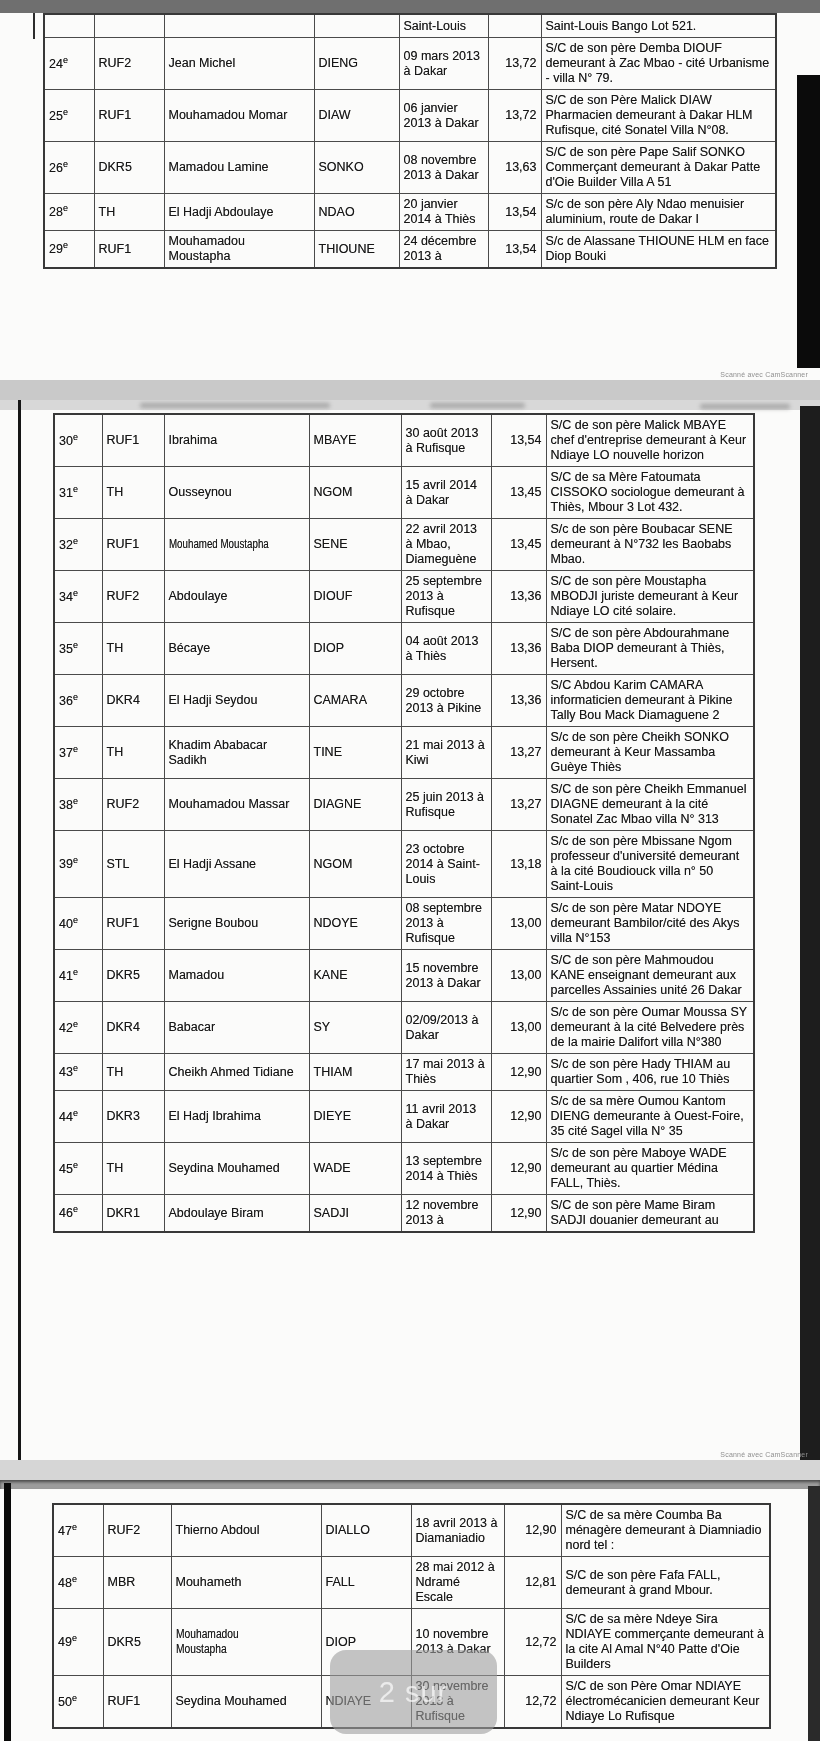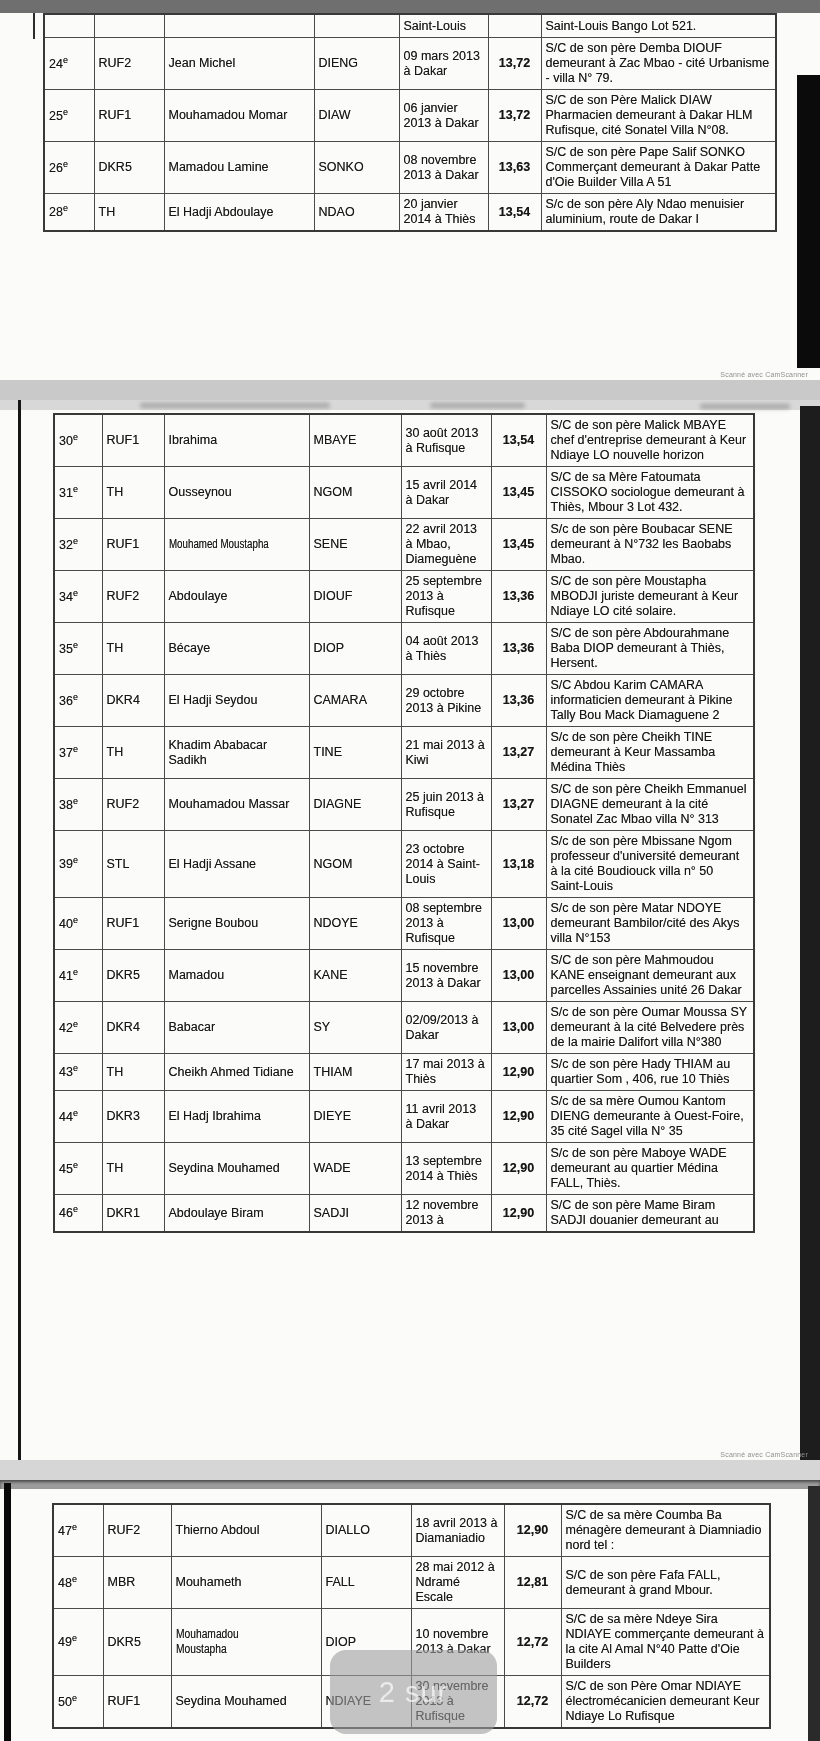--- a/index.html
+++ b/index.html
@@ -23,21 +23,21 @@
     text-shadow:0 0 0.3px rgba(20,20,20,0.55);
   }
   table.doc td{
     border:1px solid #4a4a4a;
     padding:3px 4px;vertical-align:middle;
     overflow:hidden;word-wrap:break-word;
   }
   table.doc{border:2px solid #383838;}
   td.c-date{vertical-align:middle;}
   td.c-desc{vertical-align:top;margin-left:28px;}
-  td.c-note{font-weight:bold;text-align:center;}
+  td.c-note{font-weight:normal;text-align:right;}
   td.c-rank sup{font-size:9px;}
   tr.partial td{height:16px;border-top:none;}
   .cond{display:inline-block;transform:scaleX(0.78);transform-origin:0 50%;white-space:nowrap;}
   .cond2{display:inline-block;transform:scaleX(0.82);transform-origin:0 50%;}
 
   .blackbar-corner{position:absolute;right:0;top:62px;width:23px;height:293px;background:#0b0b0b;}
   .tick{position:absolute;left:33px;top:0;width:2px;height:26px;background:#2c2c2c;}
   .leftline{position:absolute;left:18px;top:0;width:3px;height:100%;background:#161616;}
   .rightbar2{position:absolute;right:0;top:6px;width:20px;height:1054px;background:#1d1d1d;}
   .topstrip2{position:absolute;left:0;top:0;width:820px;height:10px;background:#d8d8d8;}
@@ -121,20 +121,29 @@
           </tr>
           <tr>
             <td class="c-rank"><span>28</span><sup>e</sup></td>
             <td class="c-code">TH</td>
             <td class="c-prenom">El Hadji Abdoulaye</td>
             <td class="c-nom">NDAO</td>
             <td class="c-date">20 janvier 2014 à Thiès</td>
             <td class="c-note">13,54</td>
             <td class="c-desc">S/c de son père Aly Ndao menuisier aluminium, route de Dakar I</td>
           </tr>
+          <tr>
+            <td class="c-rank"><span>29</span><sup>e</sup></td>
+            <td class="c-code">RUF1</td>
+            <td class="c-prenom">Mouhamadou Moustapha</td>
+            <td class="c-nom">THIOUNE</td>
+            <td class="c-date">24 décembre 2013 à</td>
+            <td class="c-note">13,54</td>
+            <td class="c-desc">S/c de Alassane THIOUNE HLM en face Diop Bouki</td>
+          </tr>
         </tbody>
       </table>
     </div>
   <div class="blackbar-corner"></div>
   <div class="watermark">Scanné avec CamScanner</div>
 </div>
 
 <div id="gap1"></div>
 
 <div class="segment" id="seg2">
@@ -209,21 +218,21 @@
             <td class="c-note">13,36</td>
             <td class="c-desc">S/C Abdou Karim CAMARA informaticien demeurant à Pikine Tally Bou Mack Diamaguene 2</td>
           </tr>
           <tr>
             <td class="c-rank"><span>37</span><sup>e</sup></td>
             <td class="c-code">TH</td>
             <td class="c-prenom">Khadim Ababacar Sadikh</td>
             <td class="c-nom">TINE</td>
             <td class="c-date">21 mai 2013 à Kiwi</td>
             <td class="c-note">13,27</td>
-            <td class="c-desc">S/c de son père Cheikh TINE demeurant à Keur Massamba Médina Thiès</td>
+            <td class="c-desc">S/c de son père Cheikh SONKO demeurant à Keur Massamba Guèye Thiès</td>
           </tr>
           <tr>
             <td class="c-rank"><span>38</span><sup>e</sup></td>
             <td class="c-code">RUF2</td>
             <td class="c-prenom">Mouhamadou Massar</td>
             <td class="c-nom">DIAGNE</td>
             <td class="c-date">25 juin 2013 à Rufisque</td>
             <td class="c-note">13,27</td>
             <td class="c-desc">S/C de son père Cheikh Emmanuel DIAGNE demeurant à la cité Sonatel Zac Mbao villa N° 313</td>
           </tr>

